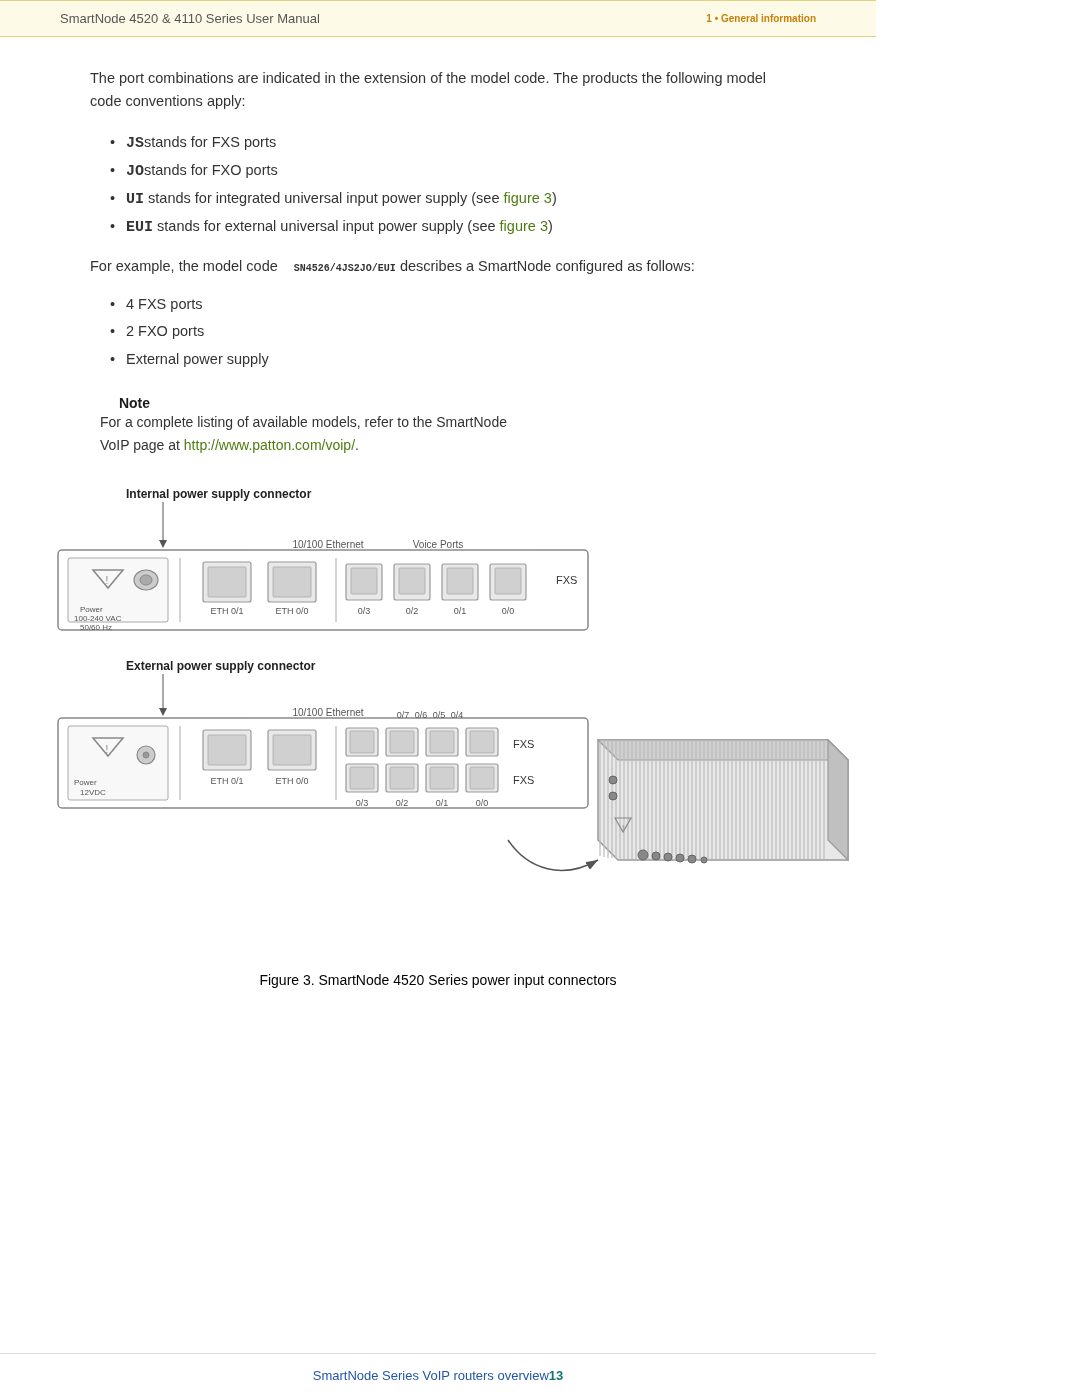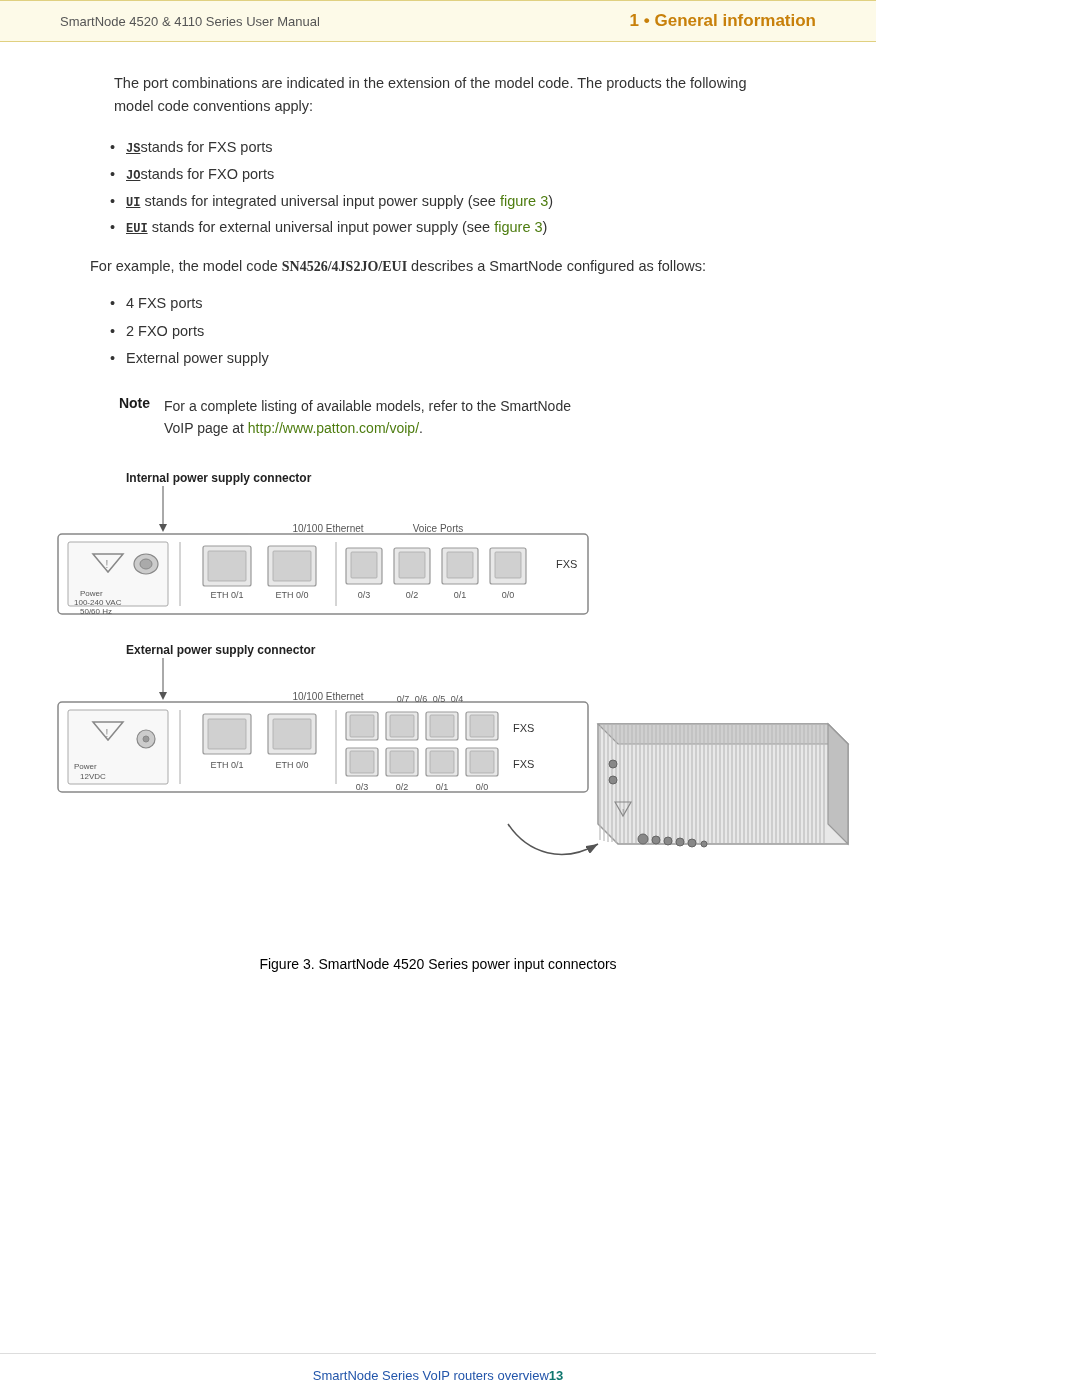--- a/index.html
+++ b/index.html
@@ -31,38 +31,37 @@
       border-bottom: 1px solid #e0d080;
       padding: 10px 60px 10px 60px;
       margin-bottom: 30px;
     }
     .header-left {
       font-size: 13px;
       color: #555;
       font-family: Arial, sans-serif;
     }
     .header-right {
-      font-size: 17px;
+      font-size: 10px;
       font-weight: bold;
       color: #c8800a;
       font-family: Arial, sans-serif;
     }
 
     
     .content {
       padding: 0 90px;
     }
 
     .intro-text {
       font-size: 14.5px;
       line-height: 1.6;
       margin-bottom: 16px;
       font-family: Arial, sans-serif;
       color: #333;
-      margin-left: 24px;
     }
 
     .bullet-list {
       list-style: none;
       margin-bottom: 14px;
       padding-left: 20px;
     }
     .bullet-list li {
       font-size: 14.5px;
       line-height: 1.8;
@@ -72,31 +71,31 @@
       padding-left: 16px;
     }
     .bullet-list li::before {
       content: '•';
       position: absolute;
       left: 0;
       color: #333;
     }
 
     .code-text {
-      font-family: Liberation Serif, serif;
-      font-size: 14px;
+      font-family: Liberation Mono, monospace;
+      font-size: 10px;
       font-weight: bold;
       background: none;
+      margin-left: 12px;
     }
 
     .mono-label {
       font-family: 'Courier New', monospace;
-      font-size: 12px;
+      font-size: 15px;
       font-weight: bold;
-      text-decoration: underline;
     }
 
     .link-text {
       color: #4d7c0f;
       text-decoration: none;
     }
 
     .example-line {
       font-size: 14.5px;
       font-family: Arial, sans-serif;
@@ -124,20 +123,21 @@
       left: 0;
       color: #333;
     }
 
     
     .note-block {
       display: flex;
       align-items: flex-start;
       margin: 18px 0 24px 0;
       padding-left: 10px;
+      flex-direction: column;
     }
     .note-label {
       font-family: Arial, sans-serif;
       font-weight: bold;
       font-size: 14px;
       color: #1a1a1a;
       margin-right: 14px;
       white-space: nowrap;
       min-width: 50px;
       text-align: right;

